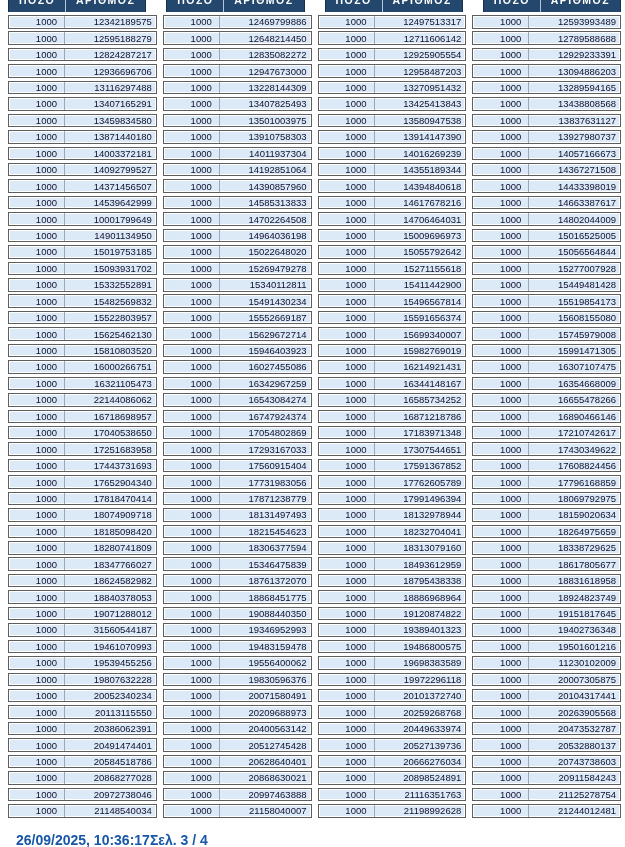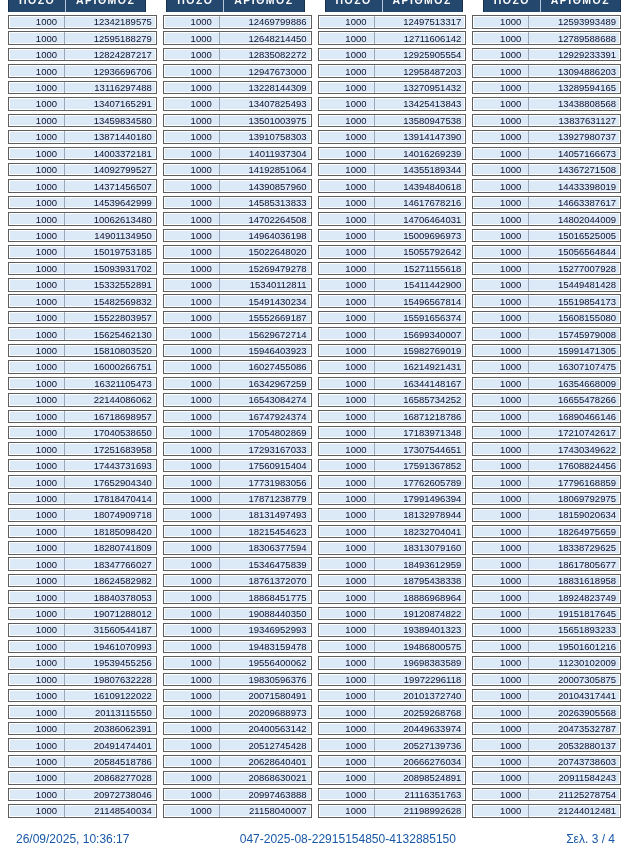--- a/index.html
+++ b/index.html
@@ -29,21 +29,21 @@
   }
   .cell{
     font-size:9.5px;color:#10102e;display:flex;align-items:center;
     justify-content:flex-end;white-space:nowrap;
   }
   .amount{width:56px;border-right:1px solid #9aa9ba;padding-right:7px;box-sizing:border-box;}
   .number{flex:1;padding-right:4px;}
   
   .footer{
     position:absolute;left:16px;right:10px;top:832px;display:flex;
-    align-items:center;font-weight:normal;font-size:12px;color:#1757A6;
+    align-items:center;font-weight:bold;font-size:14px;color:#1757A6;
   }
   .footer .mid{flex:1;text-align:center;}
   .footer .right{text-align:left;}
 </style>
 </head>
 <body>
 
 <div class="table">
   <div class="header-row">
     <div class="header-group">
@@ -292,21 +292,21 @@
           <div class="cell number">14617678216</div>
         </div>
         <div class="group">
           <div class="cell amount">1000</div>
           <div class="cell number">14663387617</div>
         </div>
       </div>
       <div class="row">
         <div class="group">
           <div class="cell amount">1000</div>
-          <div class="cell number">10062613480</div>
+          <div class="cell number">10001799649</div>
         </div>
         <div class="group">
           <div class="cell amount">1000</div>
           <div class="cell number">14702264508</div>
         </div>
         <div class="group">
           <div class="cell amount">1000</div>
           <div class="cell number">14706464031</div>
         </div>
         <div class="group">
@@ -754,21 +754,21 @@
         <div class="group">
           <div class="cell amount">1000</div>
           <div class="cell number">19346952993</div>
         </div>
         <div class="group">
           <div class="cell amount">1000</div>
           <div class="cell number">19389401323</div>
         </div>
         <div class="group">
           <div class="cell amount">1000</div>
-          <div class="cell number">15651893233</div>
+          <div class="cell number">19402736348</div>
         </div>
       </div>
       <div class="row">
         <div class="group">
           <div class="cell amount">1000</div>
           <div class="cell number">19461070993</div>
         </div>
         <div class="group">
           <div class="cell amount">1000</div>
           <div class="cell number">19483159478</div>
@@ -814,21 +814,21 @@
           <div class="cell number">19972296118</div>
         </div>
         <div class="group">
           <div class="cell amount">1000</div>
           <div class="cell number">20007305875</div>
         </div>
       </div>
       <div class="row">
         <div class="group">
           <div class="cell amount">1000</div>
-          <div class="cell number">16109122022</div>
+          <div class="cell number">20052340234</div>
         </div>
         <div class="group">
           <div class="cell amount">1000</div>
           <div class="cell number">20071580491</div>
         </div>
         <div class="group">
           <div class="cell amount">1000</div>
           <div class="cell number">20101372740</div>
         </div>
         <div class="group">
@@ -960,15 +960,14 @@
         <div class="group">
           <div class="cell amount">1000</div>
           <div class="cell number">21244012481</div>
         </div>
       </div>
     </div>
 </div>
 
 <div class="footer">
   <span>26/09/2025, 10:36:17</span>
-  <span class="mid">047-2025-08-22915154850-4132885150</span>
   <span class="right">Σελ. 3 / 4</span>
 </div>
 
 </body></html>

